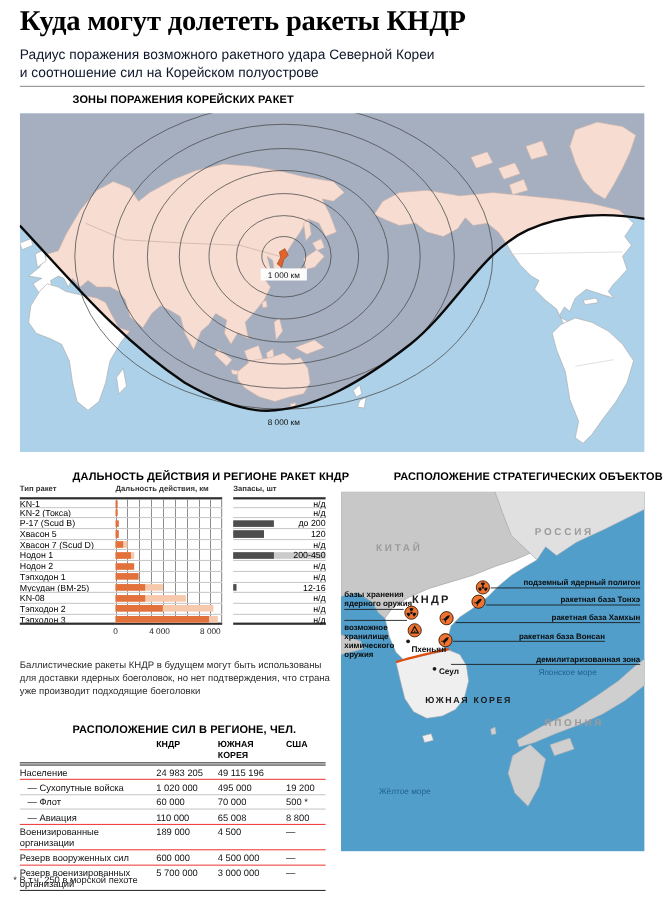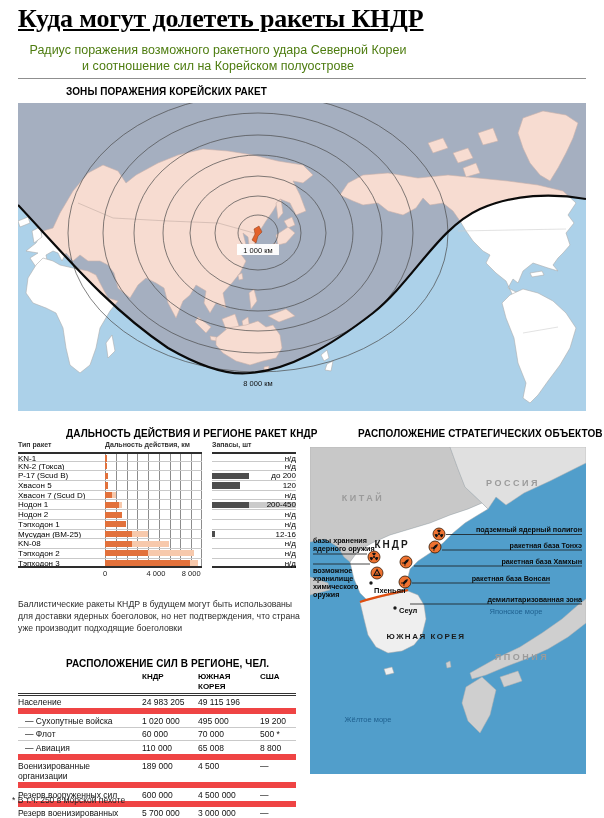--- a/index.html
+++ b/index.html
@@ -1,21 +1,21 @@
 <!DOCTYPE html>
 <html><head>
 <meta charset="utf-8">
 <style>
   html,body{margin:0;padding:0;background:#fff;}
   .page{position:relative;width:604px;height:818px;background:#fff;overflow:hidden;
         font-family:"Liberation Sans",sans-serif;color:#111;}
   .abs{position:absolute;}
   .title{left:18px;top:4px;width:560px;font-family:"Liberation Serif",serif;
-         font-weight:700;font-size:26px;color:#000;letter-spacing:-0.2px;text-decoration:underline;}
-  .subtitle{left:8px;top:43px;width:420px;font-size:12.5px;line-height:15.5px;color:#4d7c0f;text-align:center;}
+         font-weight:700;font-size:26px;color:#000;letter-spacing:-0.2px;}
+  .subtitle{left:18px;top:43px;width:420px;font-size:12.5px;line-height:15.5px;color:#0f172a;}
   .rule{left:18px;top:78px;width:568px;height:1px;background:#8f8f8f;}
   .sec-h{font-size:10px;font-weight:700;color:#000;letter-spacing:0.1px;margin-left:48px;}
   #sec-zones{left:18px;top:86px;}
   #sec-range{left:18px;top:428px;}
   #sec-objects{left:310px;top:428px;}
   #sec-forces{left:18px;top:658px;}
   #world-map{left:18px;top:103px;}
   #korea-map{left:310px;top:447px;}
 
   
@@ -38,21 +38,21 @@
   .m-sval{position:absolute;right:0;top:0;font-size:8px;line-height:9.5px;color:#000;}
   .m-axis{position:relative;height:12px;font-size:7.5px;color:#222;}
   .m-axis span{position:absolute;top:1px;transform:translateX(-50%);}
 
   #m-note{left:18px;top:598px;width:286px;font-size:8.7px;line-height:12px;color:#2b2b2b;}
 
   
   #f-table{left:18px;top:670px;width:278px;font-size:8.5px;}
   .f-row{display:flex;align-items:flex-start;padding:1.5px 0 1px 0;border-bottom:1px solid #c9c9c9;}
   .f-head{border-bottom:3px double #333;font-weight:700;font-size:8px;color:#000;}
-  .f-row.grp{border-bottom:6px solid #ef4444;}
+  .f-row.grp{border-bottom:1px solid #ef4444;}
   .f-row:last-child{border-bottom:1.6px solid #333;}
   .fc0{width:124px;padding-right:2px;box-sizing:border-box;line-height:10px;}
   .fc1{width:56px;line-height:10px;} .fc2{width:62px;line-height:10px;} .fc3{width:36px;line-height:10px;}
   .ind .fc0{padding-left:7px;}
   #f-foot{left:12px;top:795px;font-size:8.5px;color:#222;}
 
   text{font-family:"Liberation Sans",sans-serif;}
   .map-lbl{font-size:7.5px;fill:#111;}
   .cty{font-weight:700;letter-spacing:2.5px;fill:#9b9b9b;font-size:9px;}
   .sea{fill:#1f608f;font-size:7.5px;}
@@ -294,21 +294,21 @@
               <div class="m-bar" style="width: 88.8889%;"></div>
             </div>
           </div>
           <div class="m-stock">
             <span class="m-sval">н/д</span>
           </div>
         </div>
       </div>
     <div class="m-axis" id="m-axis">
         <span style="left: 87px;">0</span>
-        <span style="left: 138px;">4 000</span>
+        <span style="left: 127px;">4 000</span>
         <span style="left: 173.222px;">8 000</span>
       </div>
   </div>
   <div class="abs" id="m-note">Баллистические ракеты КНДР в будущем могут быть использованы для доставки ядерных боеголовок, но нет подтверждения, что страна уже производит подходящие боеголовки</div>
 
   <div class="abs sec-h" id="sec-forces">РАСПОЛОЖЕНИЕ СИЛ В РЕГИОНЕ, ЧЕЛ.</div>
   <div class="abs" id="f-table">
     <div class="f-row f-head">
       <span class="fc0"></span>
       <span class="fc1">КНДР</span>

